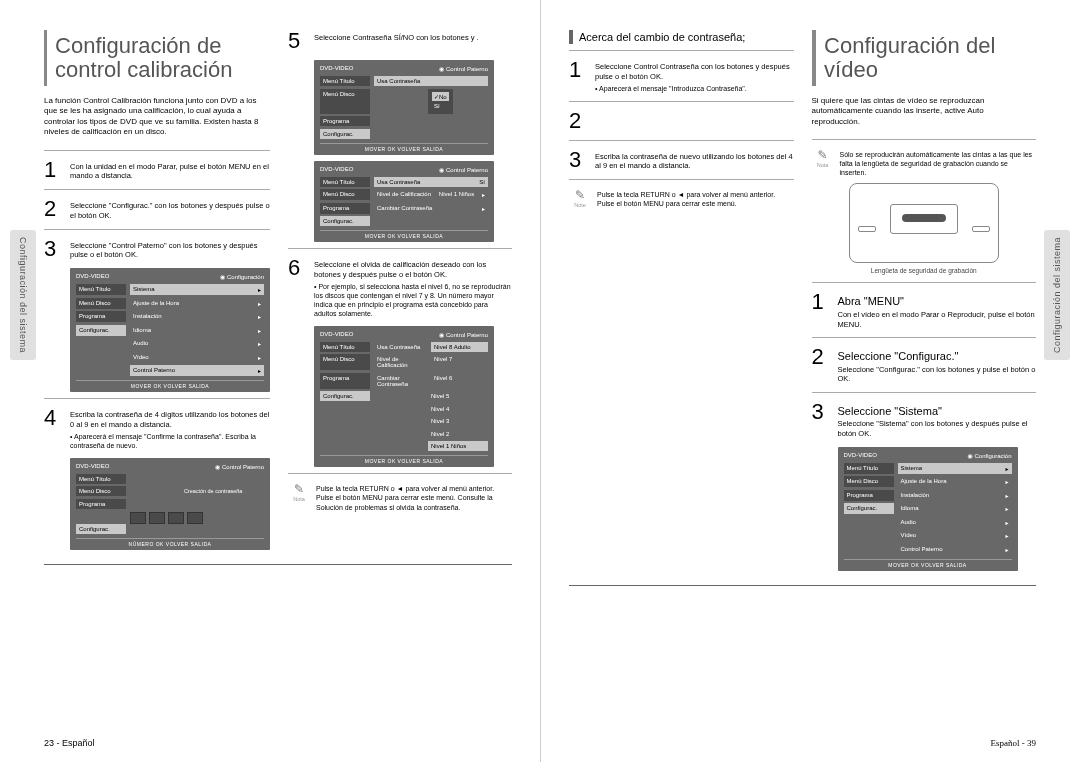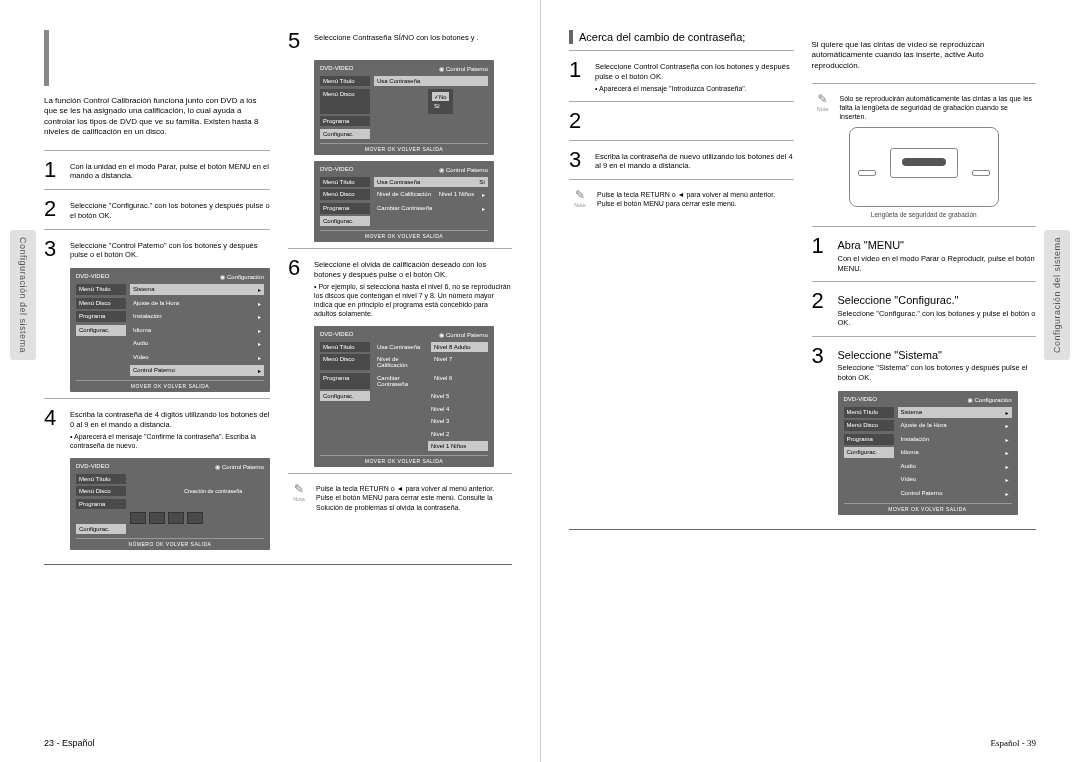--- a/index.html
+++ b/index.html
@@ -67,20 +67,21 @@
   <div class="page">
     <div class="tab left">
       <div class="tab-text">Configuración del sistema</div>
     </div>
 
     <div class="cols">
 
       <div class="col">
         <div class="title-bar">
           <div class="bar"></div>
+          <h1>Configuración de control calibración</h1>
         </div>
         <p class="intro">La función Control Calibración funciona junto con DVD a los que se les ha asignado una calificación, lo cual ayuda a controlar los tipos de DVD que ve su familia. Existen hasta 8 niveles de calificación en un disco.</p>
         <hr class="thin">
 
         <div class="step">
           <div class="num">1</div>
           <div class="body">Con la unidad en el modo Parar, pulse el botón MENU en el mando a distancia.</div>
         </div>
         <hr class="thin">
         <div class="step">
@@ -349,20 +350,24 @@
         <div class="note-row">
           <div class="note-icon">
               <div class="pencil">✎</div>
               <div class="lbl">Note</div>
             </div>
           <div class="note-text">Pulse la tecla RETURN o ◄ para volver al menú anterior. Pulse el botón MENU para cerrar este menú.</div>
         </div>
       </div>
 
       <div class="col">
+        <div class="title-bar">
+          <div class="bar"></div>
+          <h1>Configuración del vídeo</h1>
+        </div>
         <p class="intro">Si quiere que las cintas de vídeo se reproduzcan automáticamente cuando las inserte, active Auto reproducción.</p>
         <hr class="thin">
         <div class="note-row">
           <div class="note-icon">
               <div class="pencil">✎</div>
               <div class="lbl">Nota</div>
             </div>
           <div class="note-text">Sólo se reproducirán automáticamente las cintas a las que les falta la lengüeta de seguridad de grabación cuando se inserten.</div>
         </div>
         <div class="vhs">

